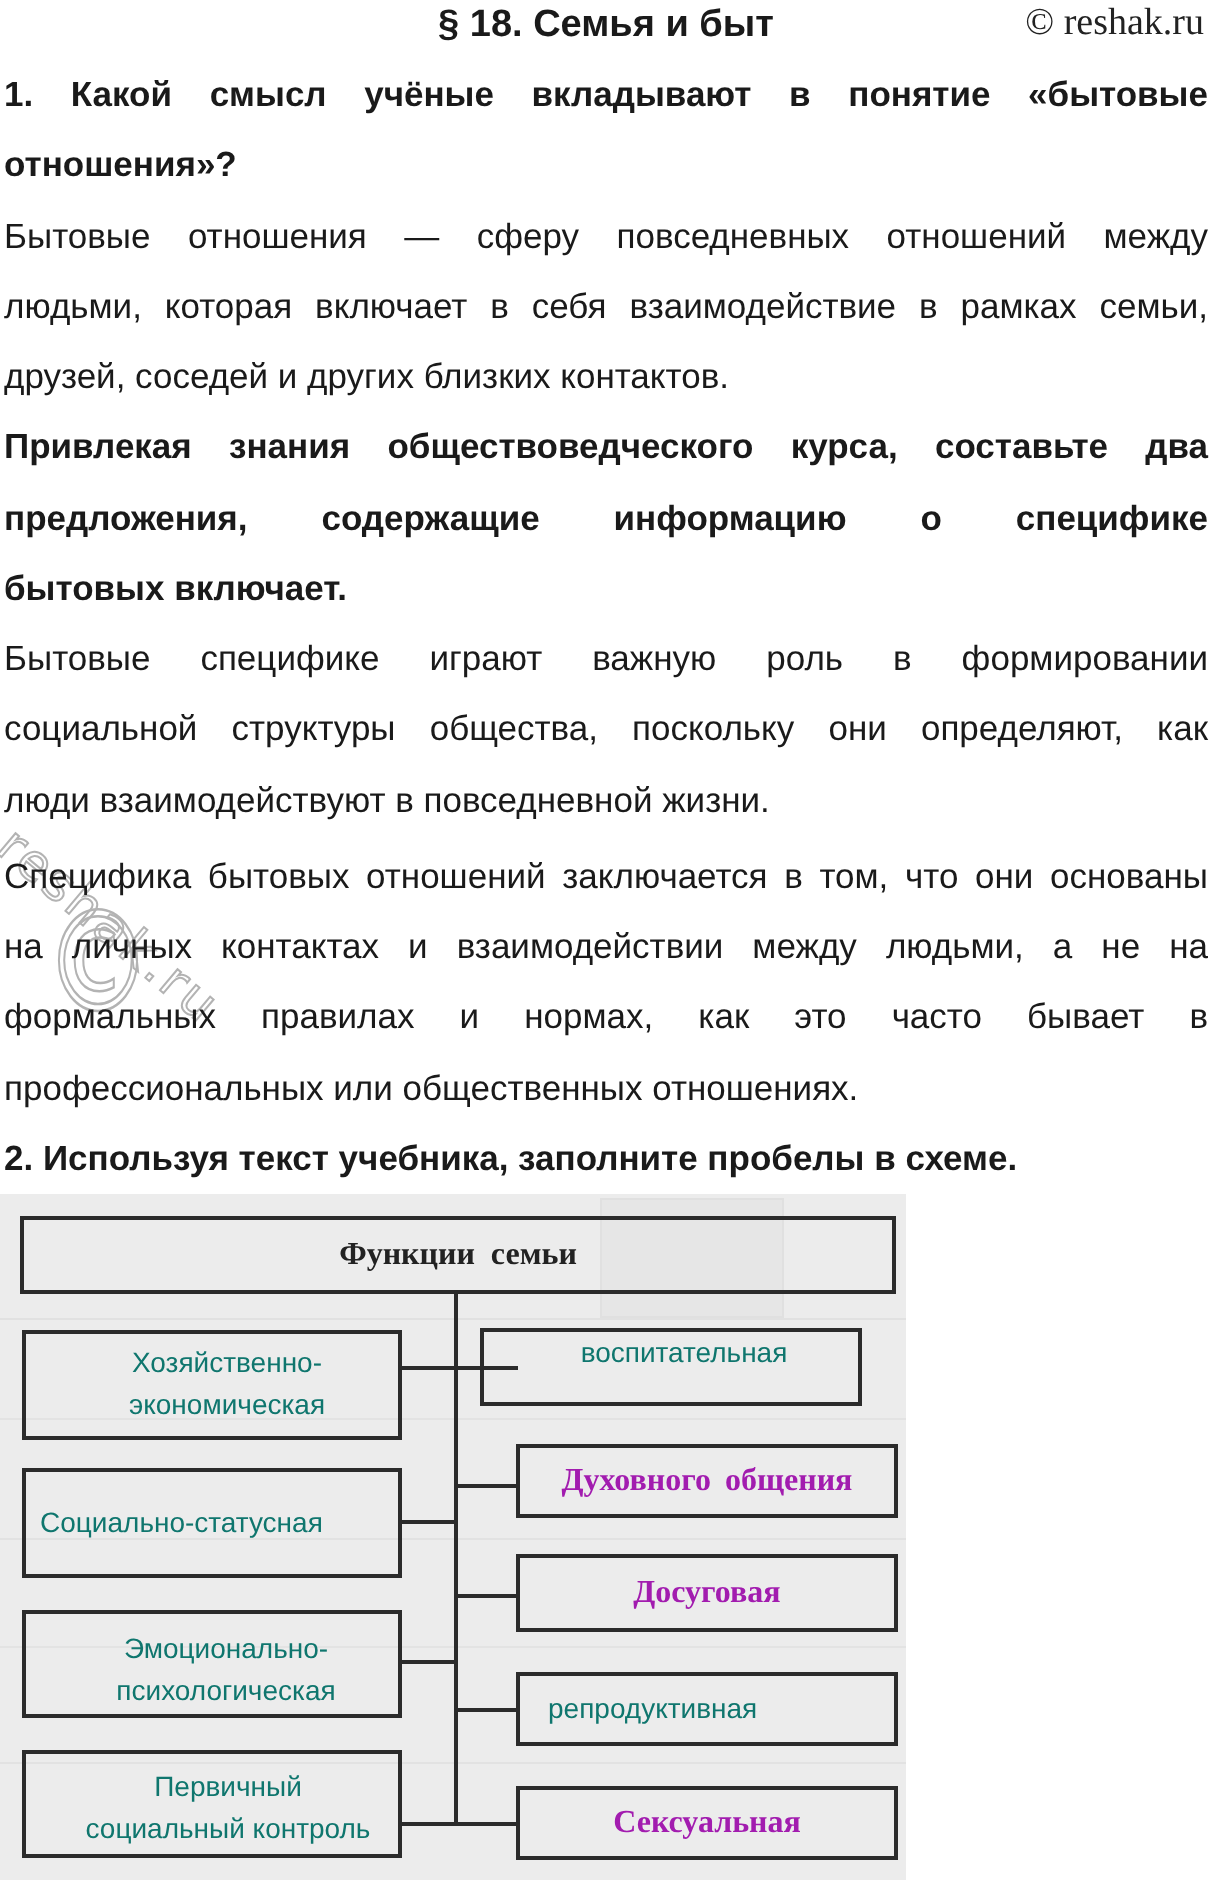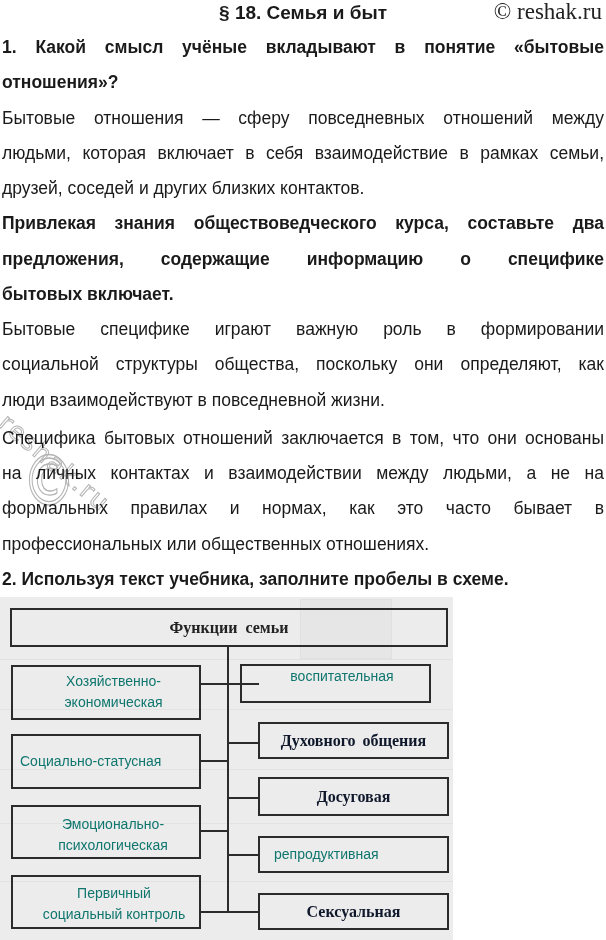--- a/index.html
+++ b/index.html
@@ -8,21 +8,21 @@
     background:#ffffff; color:#1a1a1a;
     font-family:"Liberation Sans", sans-serif;
   }
   .title-bar { position:absolute; top:0; left:0; width:606px; height:28px; z-index:2; }
   .title-text {
     position:absolute; left:0; right:0; top:1px; text-align:center;
     font-weight:bold; font-size:19px; line-height:24px;
   }
   .copyright {
     position:absolute; right:4px; top:0; font-family:"Liberation Serif", serif;
-    font-size:23px; line-height:24px; color:#222;
+    font-size:19px; line-height:24px; color:#222;
   }
   .text-block { position:absolute; top:30px; left:0; width:606px; z-index:2; }
   .line {
     height:35.25px; line-height:35.25px; font-size:17.5px; padding:0 2px;
     text-align:left; overflow:hidden; box-sizing:border-box; width:606px;
   }
   .line.j { text-align:justify; text-align-last:justify; }
   .b { font-weight:bold; }
   .gap { margin-top:3px; }
 
@@ -36,21 +36,21 @@
   
   .diagram { position:absolute; top:597px; left:0; width:453px; height:343px;
              background:#ececec; overflow:hidden; }
   .artifact { position:absolute; background:transparent; }
   .box { position:absolute; border:2px solid #2b2b2b; box-sizing:border-box;text-align:center; }
   .box-title { display:flex; align-items:center; justify-content:center;
                font-family:"Liberation Serif", serif; font-weight:bold; font-size:16px;
                word-spacing:4px; color:#222; }
   .printed { display:flex; align-items:center; justify-content:center;
              font-family:"Liberation Serif", serif; font-weight:bold; font-size:16px;
-             word-spacing:3px; color:#0f172a; }
+             word-spacing:3px; color:#a21caf; }
   .filled { font-size:14px; line-height:21px; color:#0f766e; }
   .filled.center-v { display:flex; align-items:center; }
   .vline { position:absolute; width:2px; background:#2b2b2b; }
   .hline { position:absolute; height:2px; background:#2b2b2b; }
 </style>
 </head>
 <body>
 
 <div class="title-bar">
   <div class="title-text">§ 18. Семья и быт</div>

